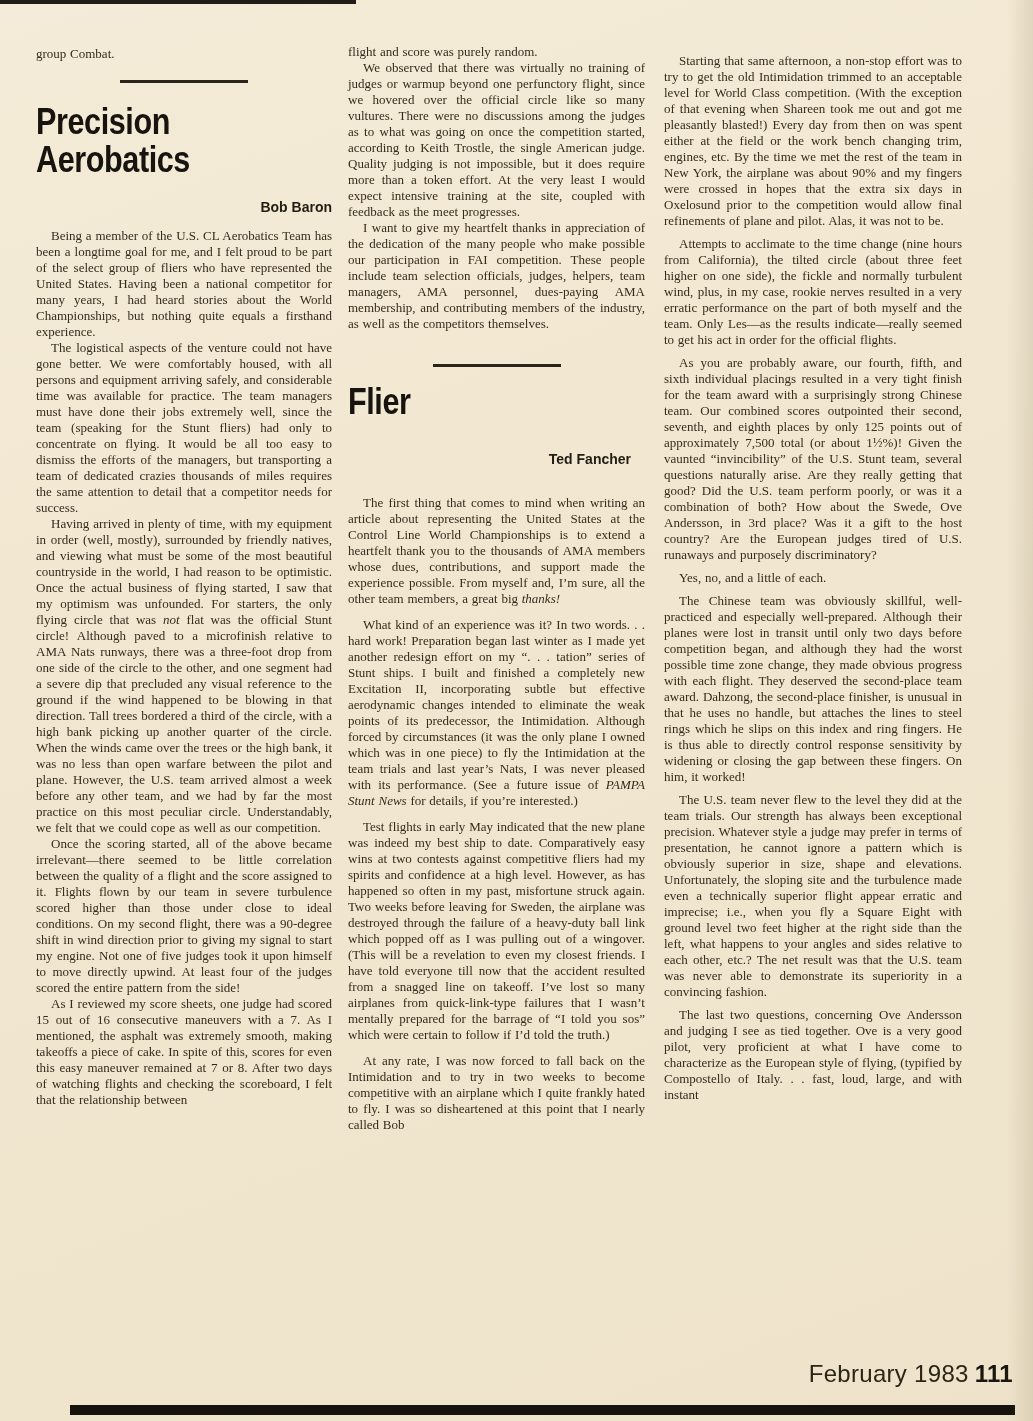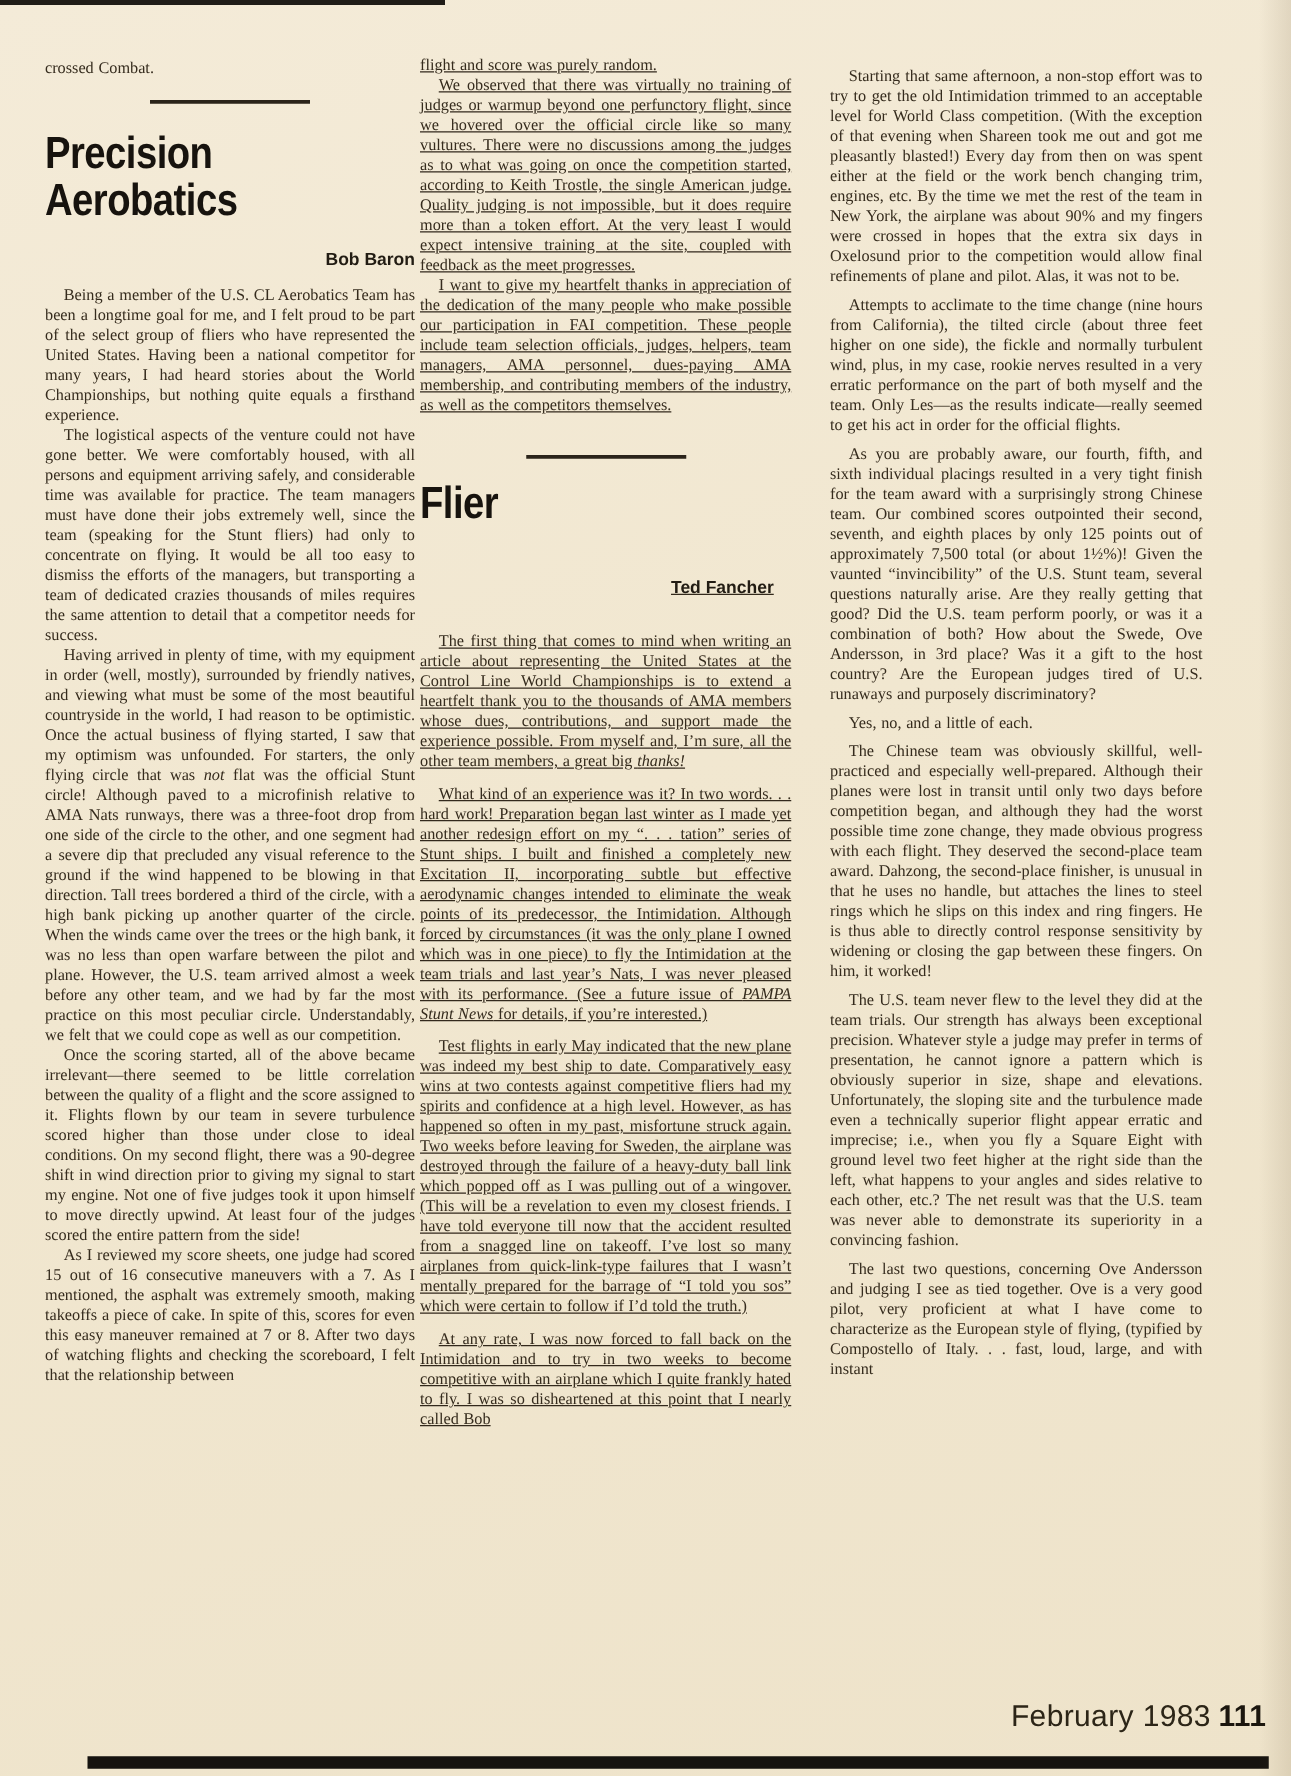--- a/index.html
+++ b/index.html
@@ -24,21 +24,21 @@
   .top-mark {
     position: absolute; left: 0; top: 0; width: 356px; height: 4px;
     background: #201d18;
   }
   .bottom-rule {
     position: absolute; left: 70px; right: 18px; top: 1405px; height: 10px;
     background: #16130f;
   }
   .col { position: absolute; color: #33291c; }
   .col-left  { left: 36px;  top: 46px; width: 296px; }
-  .col-mid   { left: 336px; top: 44px; width: 297px; text-decoration: underline; }
+  .col-mid   { left: 348px; top: 44px; width: 297px; }
   .col-right { left: 664px; top: 46px; width: 298px; }
 
   .body-text p, p.body {
     margin: 0;
     font-size: 13px;
     line-height: 16px;
     text-align: justify;
     text-indent: 15px;
     hyphens: none;
     word-spacing: 0.5px;
@@ -77,21 +77,21 @@
     transform-origin: 0 50%;
   }
   .byline {
     margin-top: 20px;
     text-align: right;
     font-family: "Liberation Sans", sans-serif;
     font-weight: bold;
     font-size: 14px;
     color: #221c13;
   }
-  .byline.ted { margin-top: 40px; padding-right: 14px; }
+  .byline.ted { margin-top: 30px; padding-right: 14px; }
 
   em { font-style: italic; }
 
   .footer {
     position: absolute;
     top: 1360px;
     right: 20px;
     font-family: "Liberation Sans", sans-serif;
     font-size: 24px;
     color: #2c2517;
@@ -100,21 +100,21 @@
   .footer .pagenum { font-weight: bold; color: #1b160e; margin-left: 6px; }
 </style>
 </head>
 <body>
 
 <div class="page">
 
   <div class="top-mark"></div>
 
   <div class="col col-left body-text">
-    <p class="noindent">crossed Combat.</p>
+    <p class="noindent">group Combat.</p>
 
     <div class="divider"></div>
 
     <h1 class="headline">
       <span class="hl-line"><span class="hl-inner">Precision</span></span>
       <span class="hl-line"><span class="hl-inner">Aerobatics</span></span>
     </h1>
 
     <div class="byline">Bob Baron</div>
 

